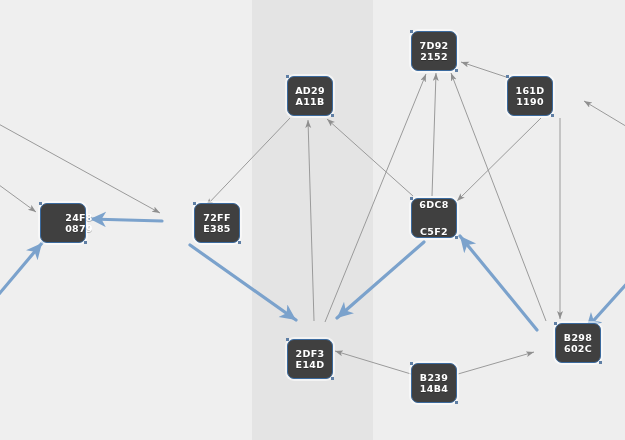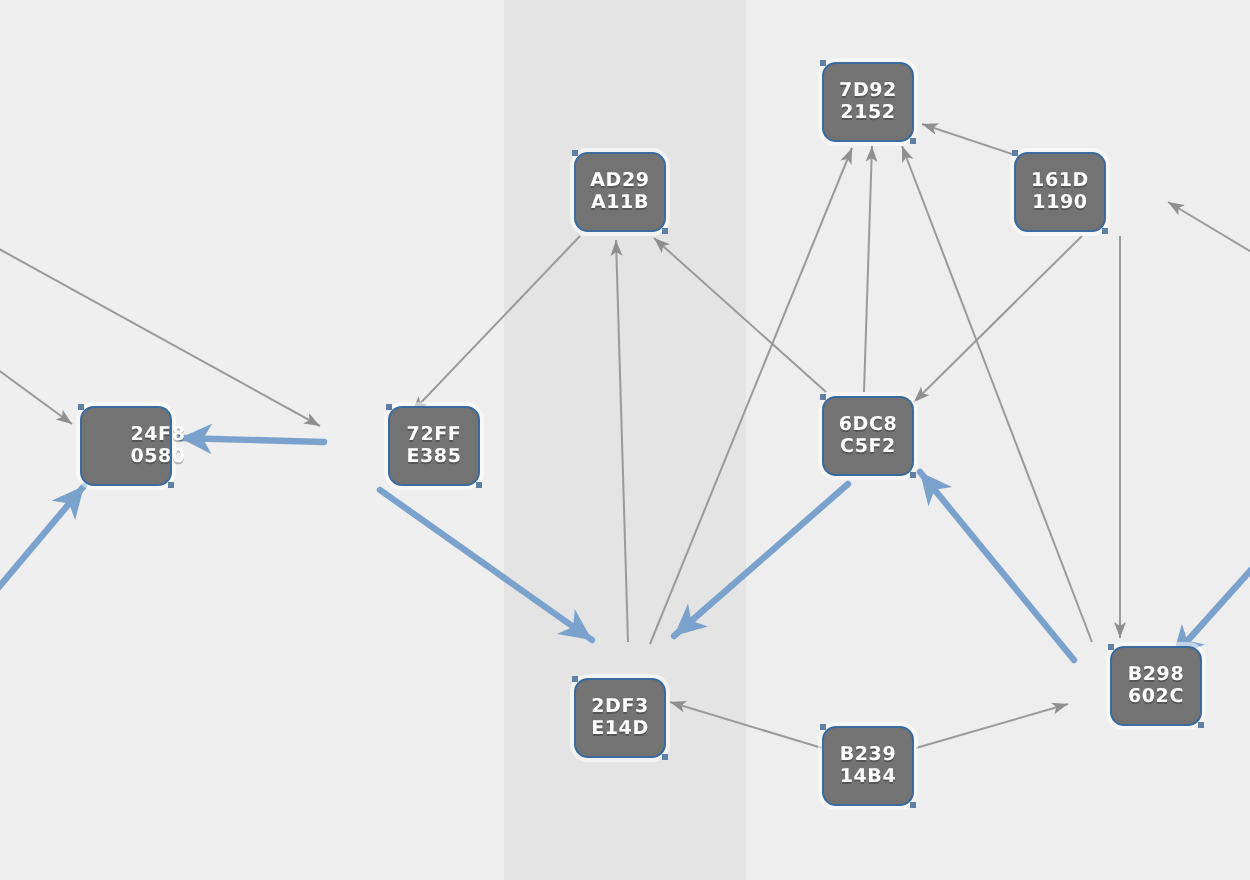--- a/index.html
+++ b/index.html
@@ -30,21 +30,21 @@
     left: 0; top: 0;
     width: 625px;
     height: 440px;
   }
 
   .node {
     position: absolute;
     width: 46px;
     height: 40px;
     box-sizing: border-box;
-    background: #737373;
+    background: #404040;
     border: 1px solid #3b6a9e;
     border-radius: 7px;
     box-shadow: 0 0 0 2px rgba(255,255,255,0.55);
     display: flex;
     flex-direction: column;
     align-items: center;
     justify-content: center;
     color: #ffffff;
     font-size: 9.5px;
     font-weight: bold;
@@ -121,39 +121,39 @@
       <line x1="190" y1="245" x2="296" y2="320"></line>
       <line x1="424" y1="242" x2="337" y2="318"></line>
       <line x1="537" y1="330" x2="460" y2="236"></line>
       <line x1="630" y1="280" x2="586" y2="329"></line>
     </g>
   </svg>
 
   <div id="nodes-layer">
       <div class="node handles" style="left: 40px; top: 203px; padding-left: 32px;">
         <span class="l1">24F8</span>
-        <span class="l2">0580</span>
+        <span class="l2">0879</span>
       </div>
       <div class="node handles" style="left: 164px; top: 203px; margin-left: 30px;">
         <span class="l1">72FF</span>
         <span class="l2">E385</span>
       </div>
       <div class="node handles" style="left: 287px; top: 76px;">
         <span class="l1">AD29</span>
         <span class="l2">A11B</span>
       </div>
       <div class="node handles" style="left: 411px; top: 31px;">
         <span class="l1">7D92</span>
         <span class="l2">2152</span>
       </div>
       <div class="node handles" style="left: 507px; top: 76px;">
         <span class="l1">161D</span>
         <span class="l2">1190</span>
       </div>
-      <div class="node handles" style="left: 411px; top: 198px;">
+      <div class="node handles" style="left: 411px; top: 198px; justify-content: space-between;">
         <span class="l1">6DC8</span>
         <span class="l2">C5F2</span>
       </div>
       <div class="node handles" style="left: 287px; top: 339px;">
         <span class="l1">2DF3</span>
         <span class="l2">E14D</span>
       </div>
       <div class="node handles" style="left: 411px; top: 363px;">
         <span class="l1">B239</span>
         <span class="l2">14B4</span>

